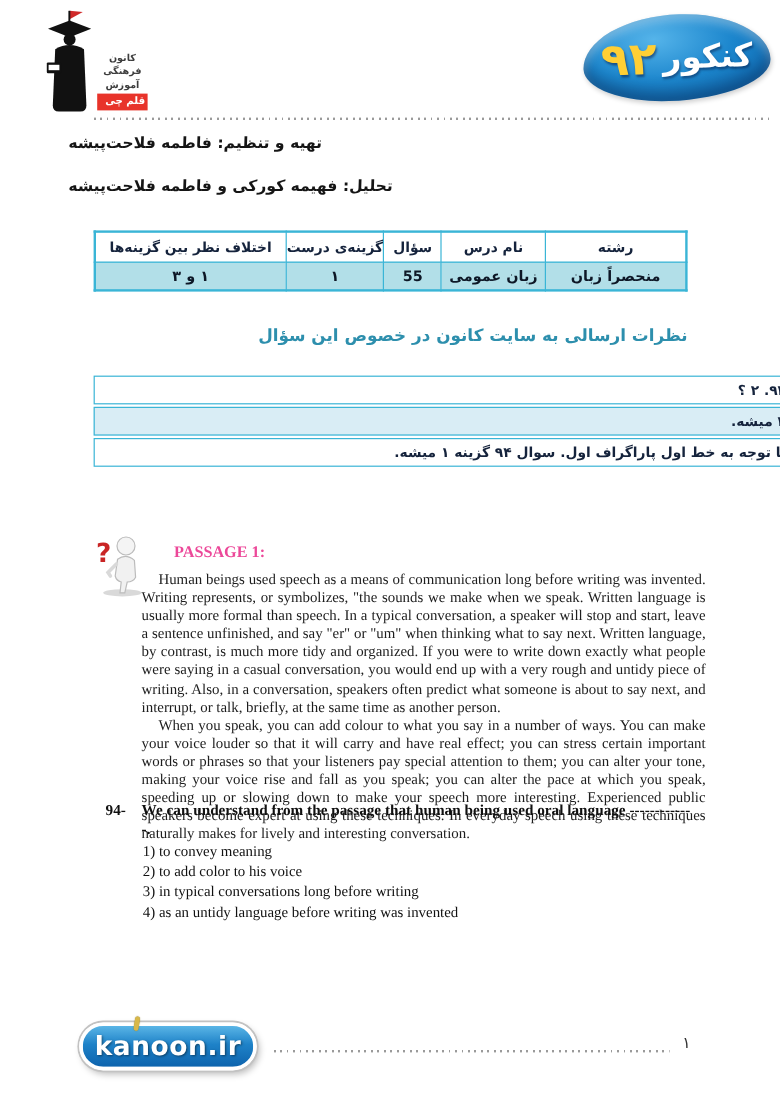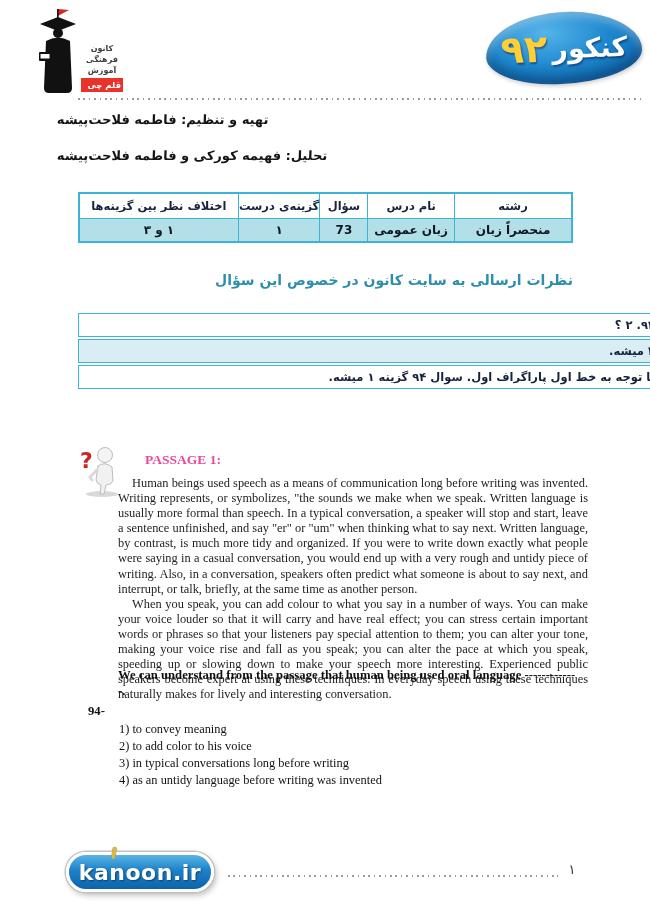--- a/index.html
+++ b/index.html
@@ -61,21 +61,21 @@
     font-family:"Liberation Serif", serif; font-weight:bold; font-size:13.5px; color:#ec4899; }
   .passage-body { position:absolute; left:118px; top:476px; width:470px;
     font-family:"Liberation Serif", serif; font-size:12.4px; line-height:15.1px;
     text-align:justify; color:#1d1d1d; }
   .passage-body p { margin:0; text-indent:14px; }
 
   
   .question { position:absolute; left:88px; top:667px; width:492px;
     font-family:"Liberation Serif", serif; color:#111; }
   .q-head { display:flex; font-weight:bold; font-size:12.7px; line-height:16px; }
-  .q-num { width:30px; flex:0 0 30px;margin-top:36px; }
+  .q-num { width:30px; flex:0 0 30px; }
   .q-stem { flex:1; }
   .q-opts { margin-left:31px; margin-top:2px; }
   .q-opt { font-size:12.4px; line-height:17px; }
 
   
   .kanoon-pill { position:absolute; left:66px; top:852px; width:148px; height:40px;
     border-radius:22px;
     background:linear-gradient(180deg,#5ab5e6 0%, #1e82c8 45%, #0d63ad 100%);
     border:3px solid #fff;
     box-shadow:0 0 0 1.5px #c2c2c2, 2px 3px 6px rgba(0,0,0,0.28);
@@ -132,21 +132,21 @@
         <tr>
       <th>رشته</th>
       <th>نام درس</th>
       <th>سؤال</th>
       <th>گزینه‌ی درست</th>
       <th>اختلاف نظر بین گزینه‌ها</th>
     </tr>
     <tr>
       <td>منحصراً زبان</td>
       <td>زبان عمومی</td>
-      <td>73</td>
+      <td>55</td>
       <td>۱</td>
       <td>۱ و ۳</td>
     </tr>
   </tbody>
     </table>
 
   <div class="comments-title">نظرات ارسالی به سایت کانون در خصوص این سؤال</div>
   <div class="comments">
     <div class="c-row">۹۴. ۲ ؟</div>
     <div class="c-row alt">۳ میشه.</div>

